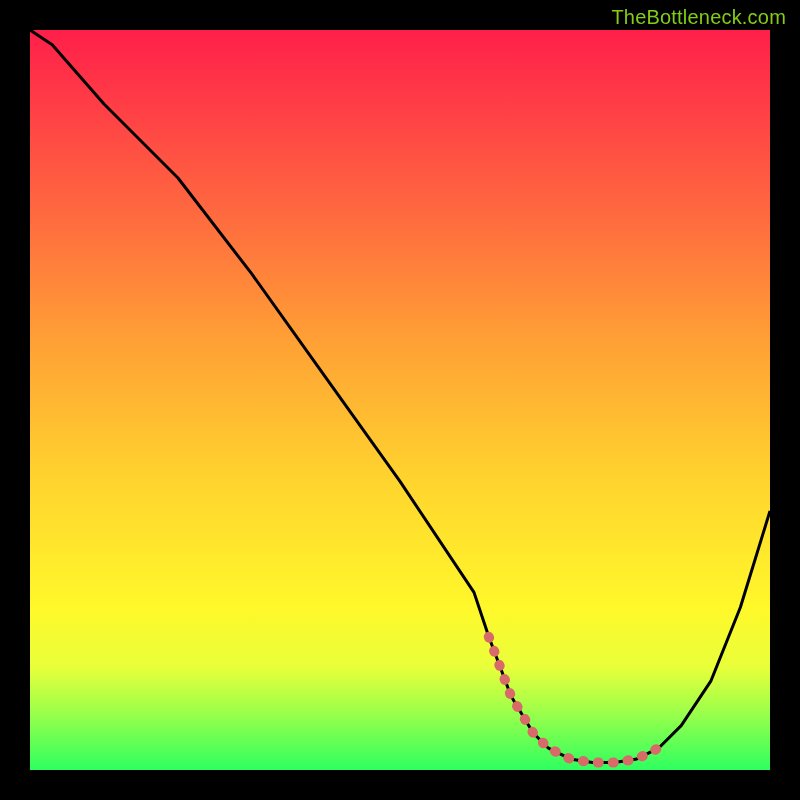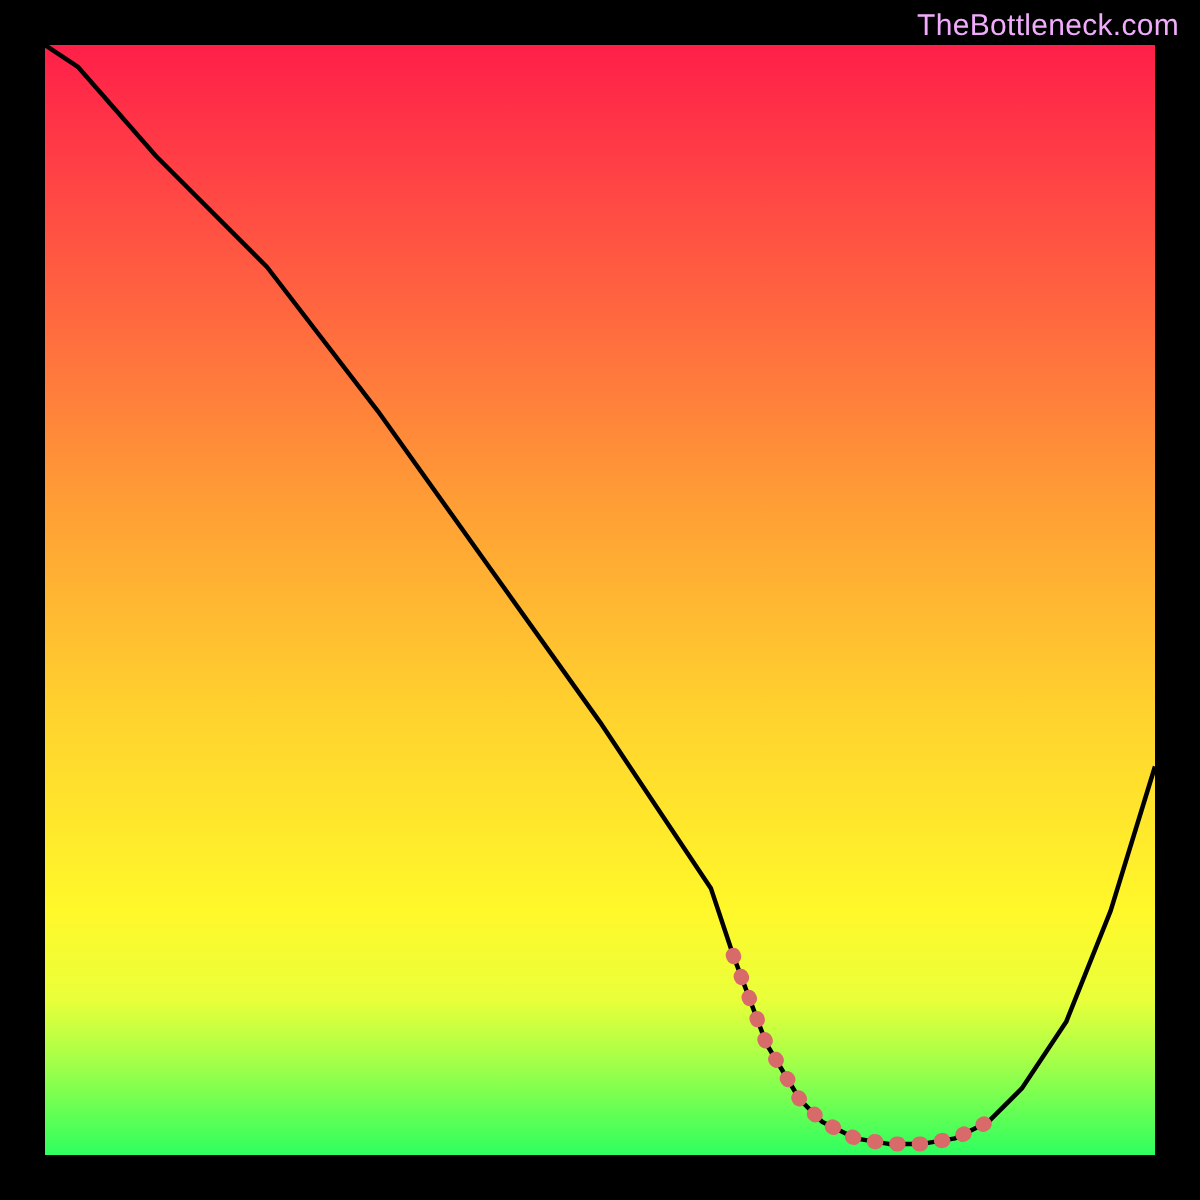--- a/index.html
+++ b/index.html
@@ -25,21 +25,21 @@
       #ffd22e 60%,
       #fff82a 78%,
       #e9ff3a 86%,
       #9fff4a 92%,
       #2eff5f 100%);
   }
   .watermark {
     position: absolute;
     top: 6px;
     right: 14px;
-    color: #f0abfc;
+    color: #84cc16;
     font-size: 20px;
     font-weight: 500;
     letter-spacing: 0.2px;
   }
   svg.chart {
     position: absolute;
     left: 0;
     top: 0;
     width: 740px;
     height: 740px;

